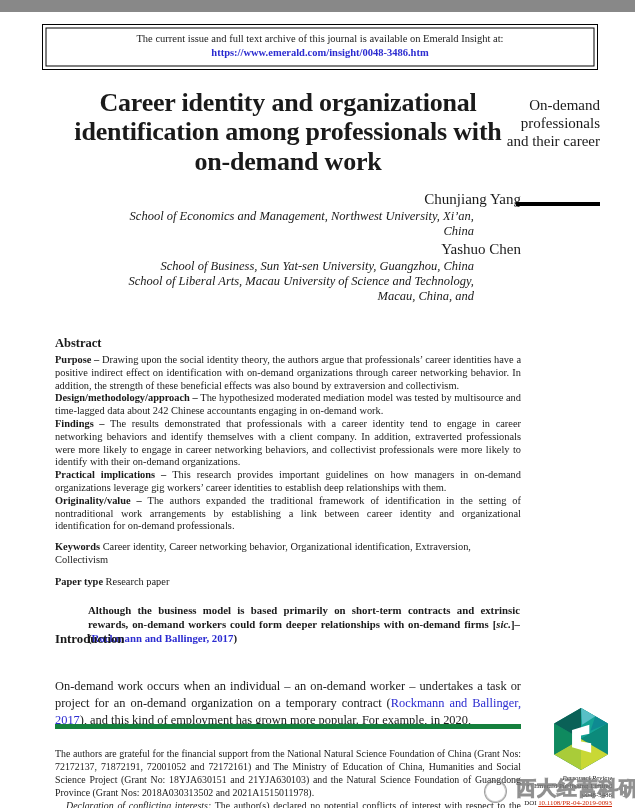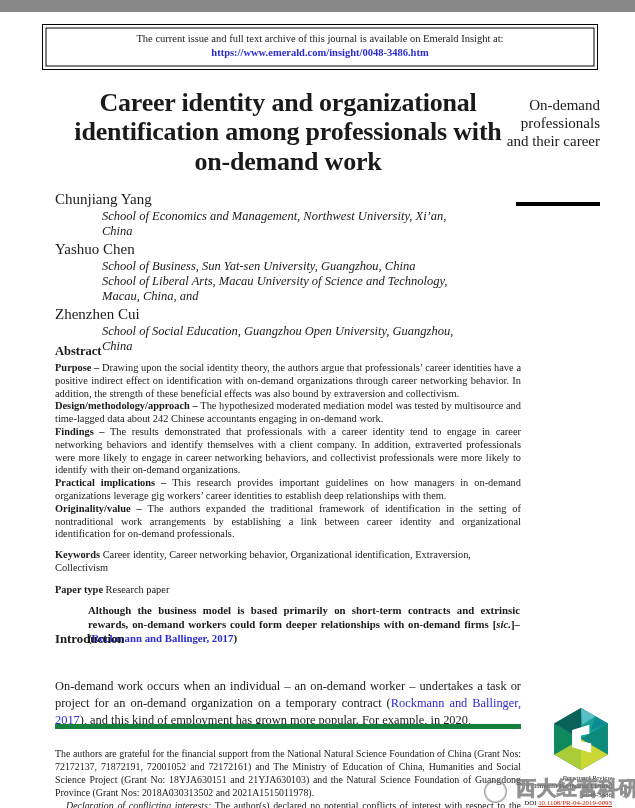--- a/index.html
+++ b/index.html
@@ -18,25 +18,25 @@
     position: absolute; left: 42px; top: 12px; width: 556px; height: 46px;
     border: 1.5px solid #000;
     box-shadow: inset 0 0 0 2.5px #fff, inset 0 0 0 3.5px #000;
     text-align: center; padding-top: 7px;
     font-size: 10.5px; line-height: 1.35;
   }
   #banner .url { color: #2b2bd0; font-weight: bold; text-decoration: none; }
   
   .main-col { position: absolute; left: 55px; width: 466px; }
   #title-block { top: 76px; text-align: center; font-size: 26px; font-weight: bold; line-height: 1.13; letter-spacing: -0.2px; }
-  #authors { top: 176px; text-align: left; }
+  #authors { top: 176px; text-align: right; }
   .author-name { font-size: 15px; line-height: 1.25; margin-top: 2px; }
   .author-affil { font-size: 12.5px; font-style: italic; line-height: 1.18; max-width: 372px; margin: 0 auto; }
   
-  #abstract { top: 332px; }
+  #abstract { top: 324px; }
   .abs-heading { font-size: 12.5px; font-weight: bold; margin-bottom: 3px; }
   .abs-sec { font-size: 10.4px; line-height: 1.23; text-align: justify; }
   .abs-label { font-weight: bold; }
   .kw-line { font-size: 10.4px; line-height: 1.23; margin-top: 8px; }
   .pt-line { font-size: 10.4px; line-height: 1.23; margin-top: 9px; }
   
   #quote { position: absolute; left: 88px; top: 591px; width: 432px; font-size: 10.8px; line-height: 1.3; text-align: justify; font-weight: bold; }
   
   #intro-head { top: 620px; font-size: 12.8px; font-weight: bold; }
   #intro-para { top: 666px; font-size: 12.4px; line-height: 1.38; text-align: justify; }
@@ -93,24 +93,20 @@
 
       <div class="author">
         <div class="author-name">Yashuo Chen</div>
         <div class="author-affil">School of Business, Sun Yat-sen University, Guangzhou, China</div>
       </div>
 
       <div class="author">
         <div class="author-affil">School of Liberal Arts, Macau University of Science and Technology, Macau, China, and</div>
       </div>
 
-      <div class="author">
-        <div class="author-name">Zhenzhen Cui</div>
-        <div class="author-affil">School of Social Education, Guangzhou Open University, Guangzhou, China</div>
-      </div>
     </div>
 
   <div id="abstract" class="main-col">
     <div class="abs-heading">Abstract</div>
     <div>
 
         <p class="abs-sec"><b class="abs-label">Purpose – </b><span>Drawing upon the social identity theory, the authors argue that professionals’ career identities have a positive indirect effect on identification with on-demand organizations through career networking behavior. In addition, the strength of these beneficial effects was also bound by extraversion and collectivism.</span></p>
 
         <p class="abs-sec"><b class="abs-label">Design/methodology/approach – </b><span>The hypothesized moderated mediation model was tested by multisource and time-lagged data about 242 Chinese accountants engaging in on-demand work.</span></p>
 

